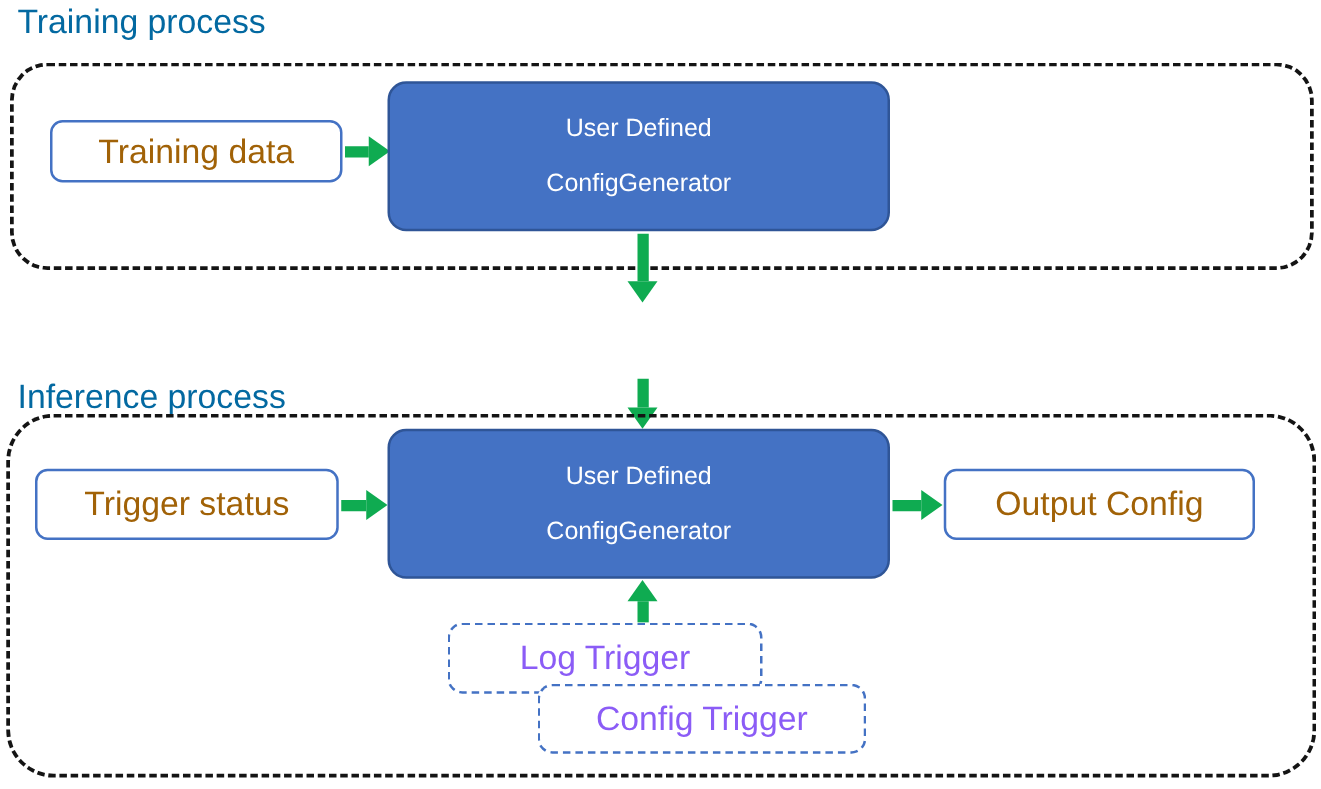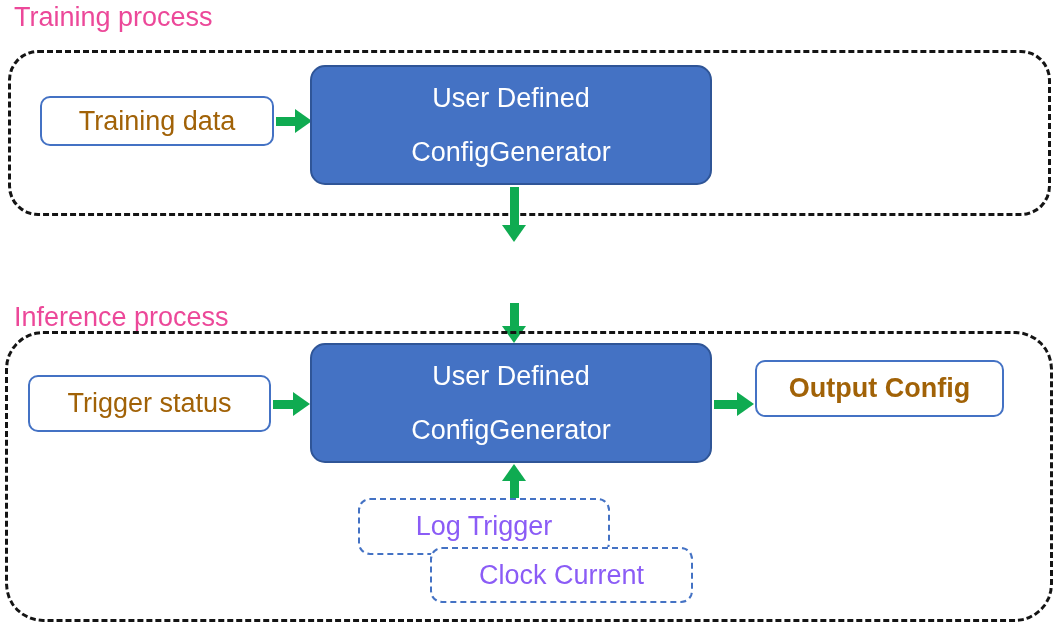--- a/index.html
+++ b/index.html
@@ -11,21 +11,21 @@
   .canvas {
     position: relative;
     width: 1057px;
     height: 631px;
     background: #ffffff;
     overflow: hidden;
   }
   .section-title {
     position: absolute;
     font-size: 27px;
-    color: #ec4899;
+    color: #0369a1;
     white-space: nowrap;
     text-align: right;
   }
   .dashed-container {
     position: absolute;
     border: 3px dashed #141414;
     border-radius: 30px;
     background: transparent;
   }
   .white-box {
@@ -43,21 +43,21 @@
   .blue-box {
     position: absolute;
     background: #4472C4;
     border: 2px solid #2F5597;
     border-radius: 15px;
     display: flex;
     flex-direction: column;
     align-items: center;
     justify-content: center;
     color: #ffffff;
-    font-size: 27px;
+    font-size: 20px;
     line-height: 1.35;
     text-align: center;
     gap: 17px;
   }
   .trigger-box {
     position: absolute;
     background: #ffffff;
     border: 2px dashed #4472C4;
     border-radius: 12px;
     display: flex;
@@ -146,24 +146,24 @@
   <div class="blue-box" style="left:310px; top:343px; width:398px; height:116px;">
     <span>User Defined</span>
     <span>ConfigGenerator</span>
   </div>
 
   <div class="arrow-h" style="left:714px; top:392px;">
     <div class="shaft" style="width:23px;"></div>
     <div class="head"></div>
   </div>
 
-  <div class="white-box" style="left:755px; top:360px; width:245px; height:53px;font-weight:bold;">Output Config</div>
+  <div class="white-box" style="left:755px; top:375px; width:245px; height:53px;">Output Config</div>
 
   <div class="arrow-v" style="left:502px; top:464px;">
     <div class="head-up"></div>
     <div class="shaft" style="height:17px;"></div>
   </div>
 
   <div class="trigger-box" style="left:358px; top:498px; width:248px; height:53px; z-index:1;">Log Trigger</div>
 
-  <div class="trigger-box" style="left:430px; top:547px; width:259px; height:52px; z-index:2;">Clock Current</div>
+  <div class="trigger-box" style="left:430px; top:547px; width:259px; height:52px; z-index:2;">Config Trigger</div>
 
 </div>
 
 </body></html>

